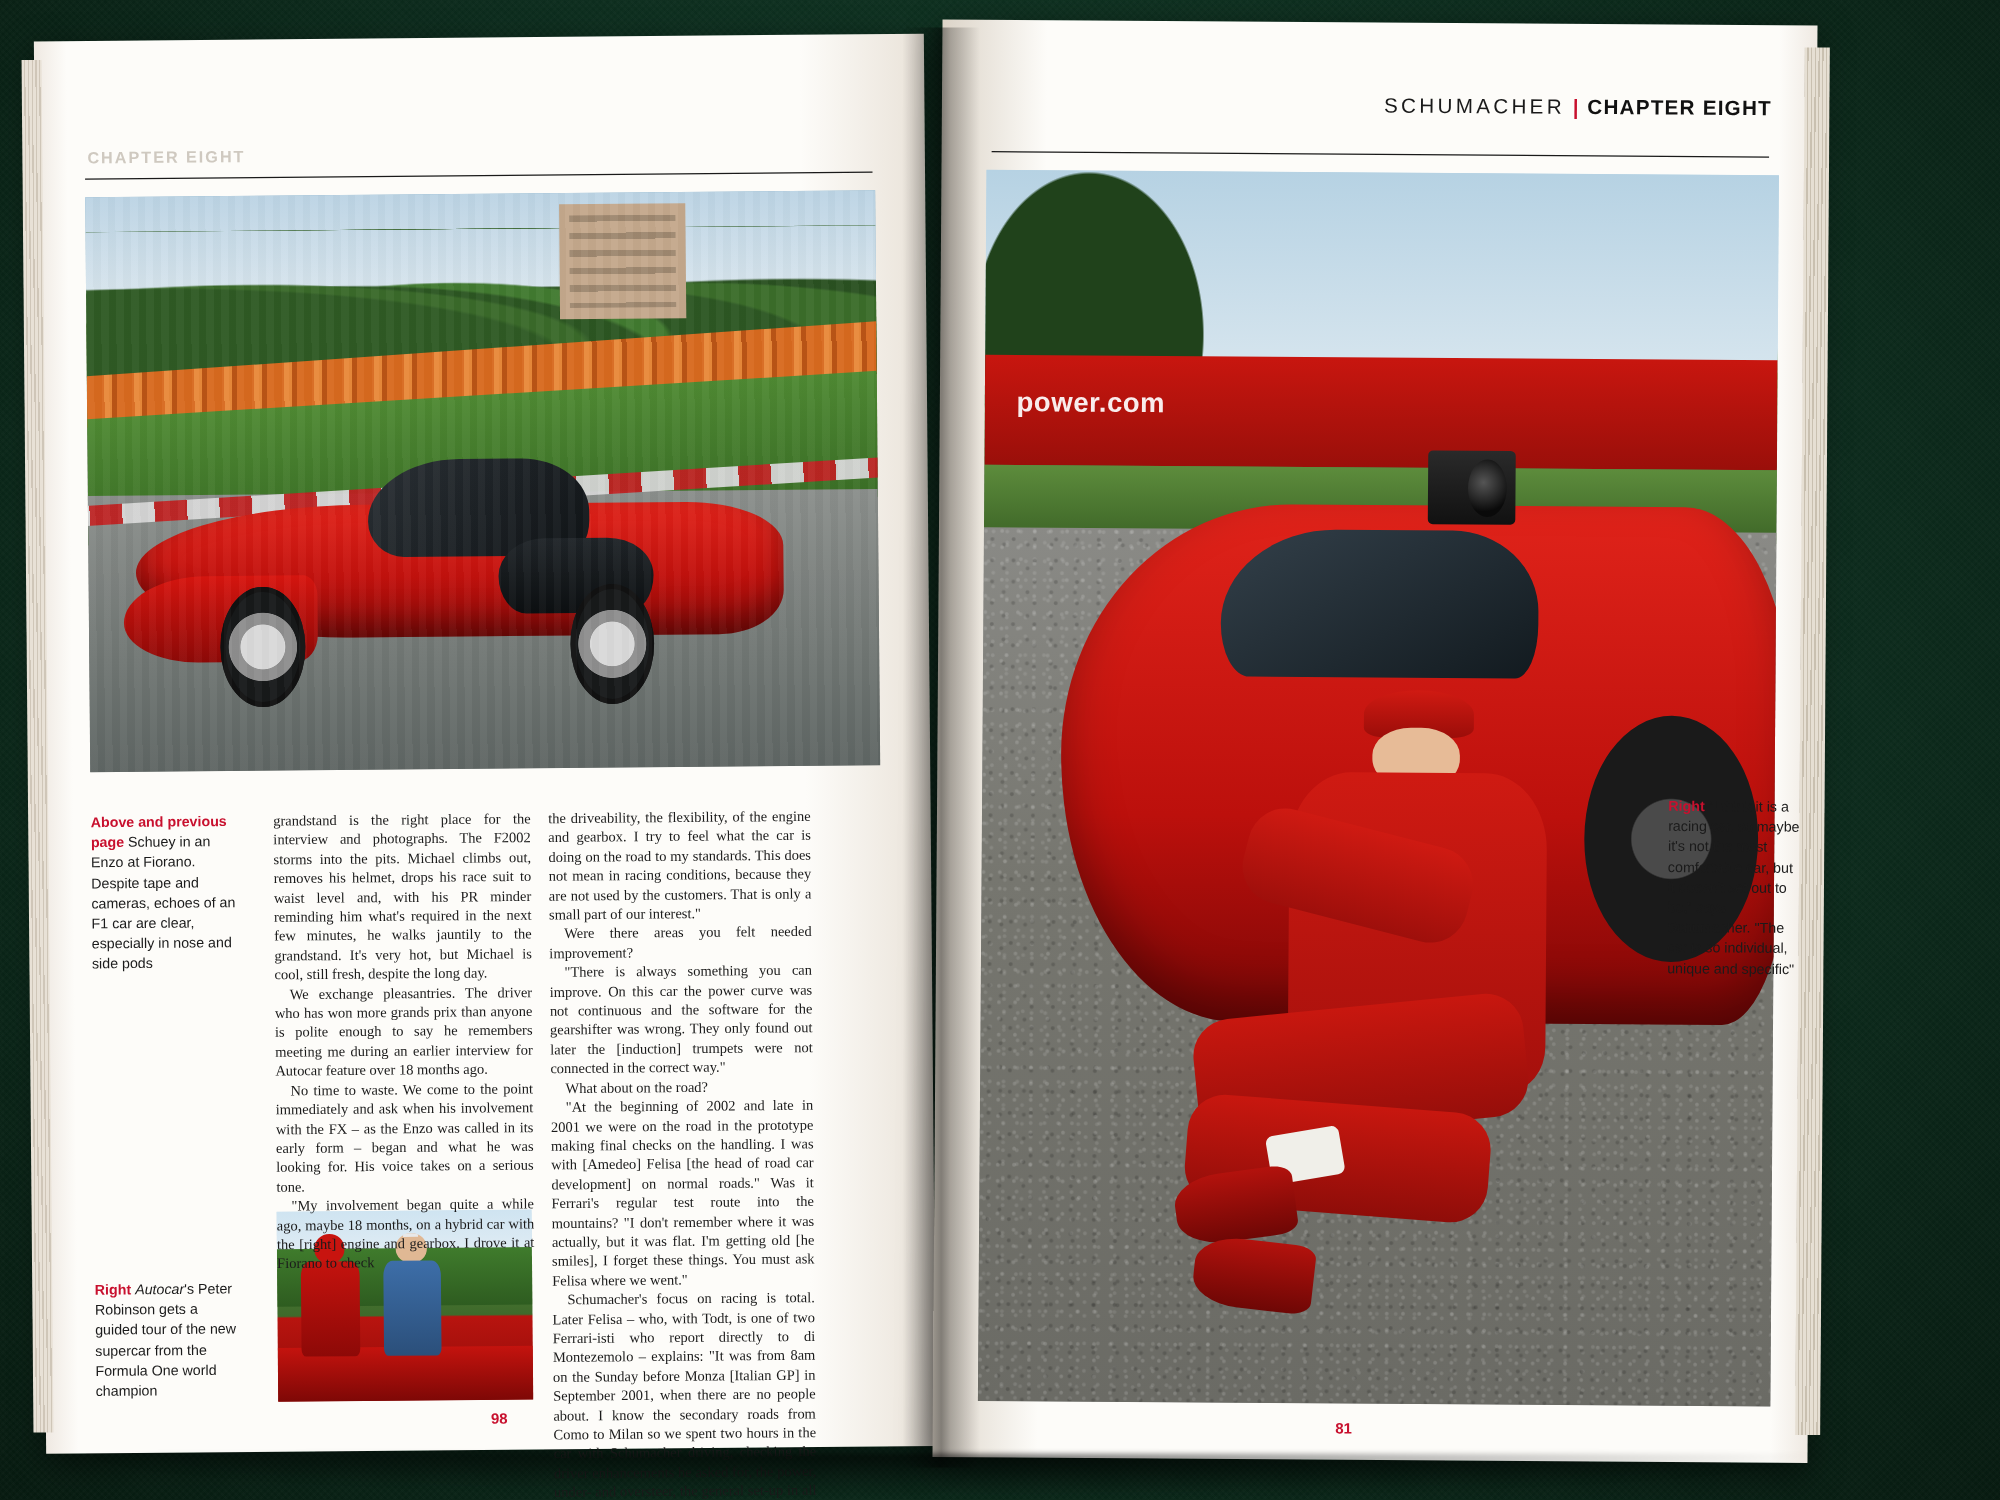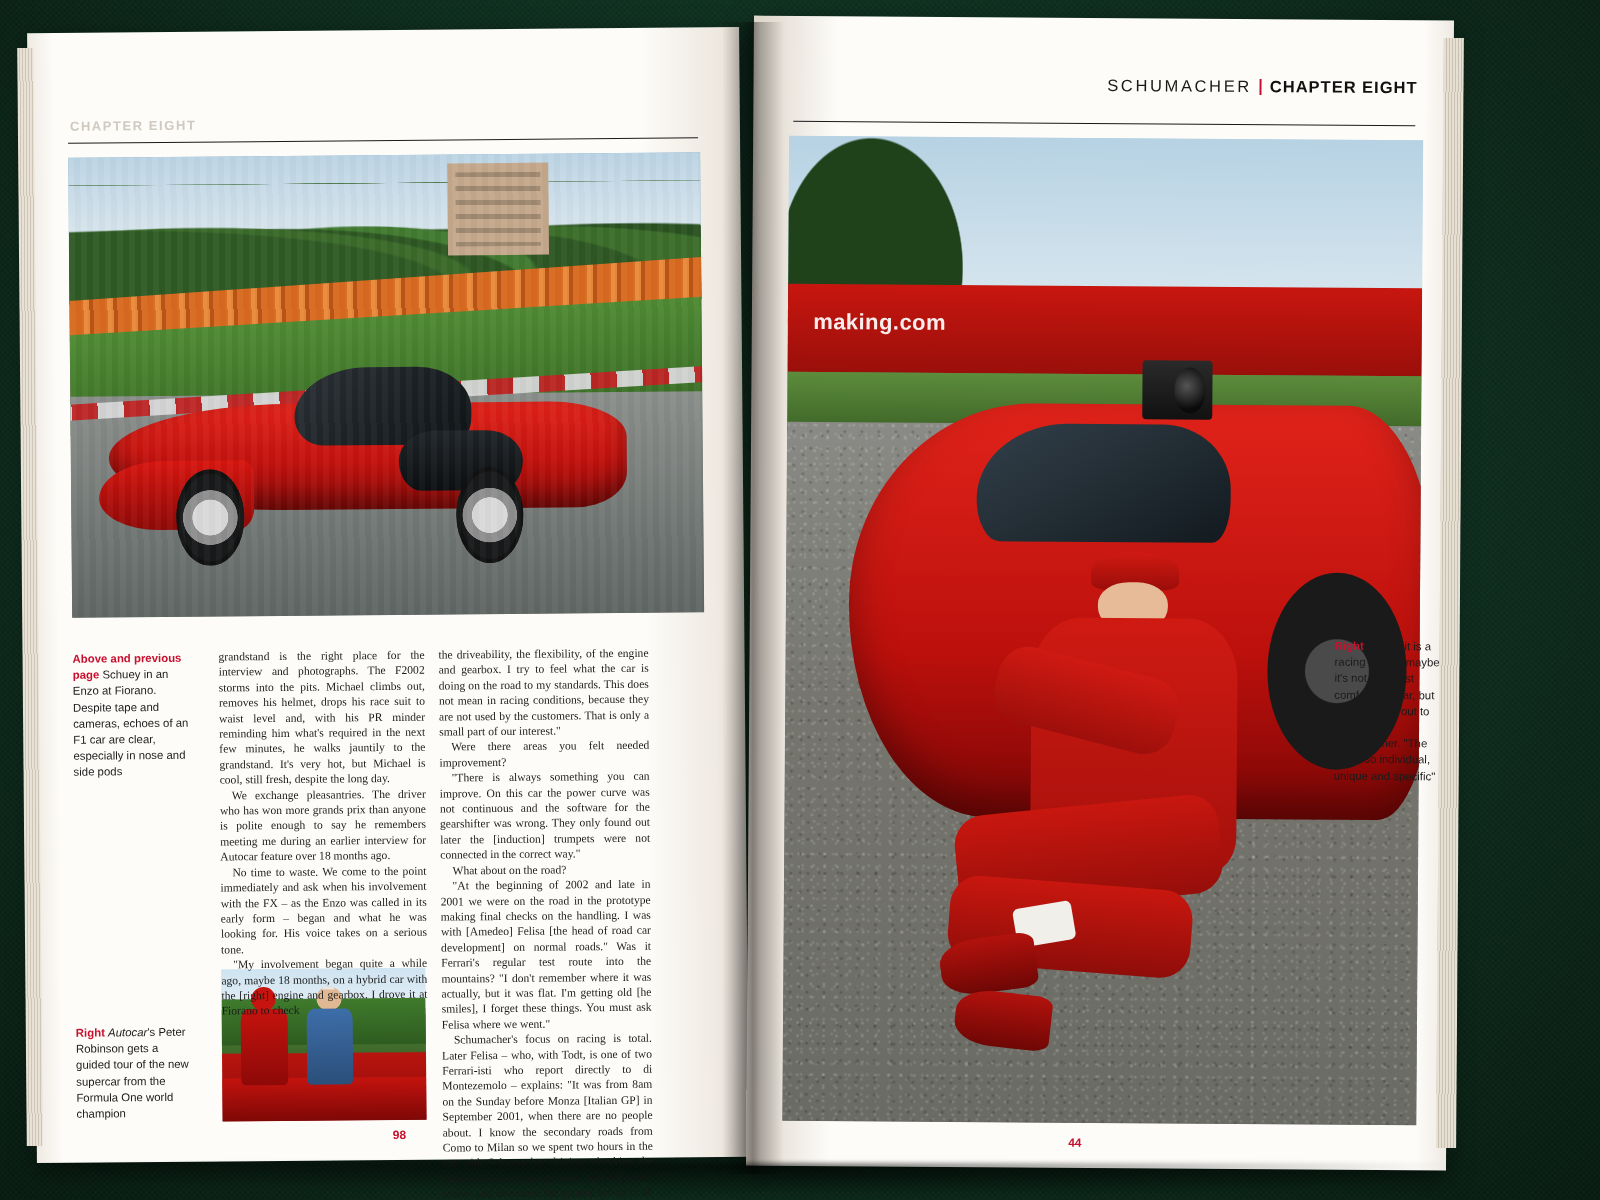--- a/index.html
+++ b/index.html
@@ -499,21 +499,21 @@
           <span class="ch-name">SCHUMACHER</span>
           <span class="bar"></span>
           <span class="ch-num">CHAPTER EIGHT</span>
         </div>
         <div class="rule" id="rule-right"></div>
 
         <div class="photo" id="photo-schumi">
           <div class="sky3"></div>
           <div class="tree"></div>
           <div class="hoard">
-            <span class="txt">making.com</span>
+            <span class="txt">power.com</span>
           </div>
           <div class="grass3"></div>
           <div class="asphalt"></div>
           <div class="car2"></div>
           <div class="windshield"></div>
           <div class="camera"></div>
           <div class="wheel2"></div>
           <div class="driver">
             <div class="cap"></div>
             <div class="face"></div>
@@ -524,20 +524,20 @@
             <div class="sock"></div>
             <div class="shoe s1"></div>
             <div class="shoe s2"></div>
           </div>
         </div>
 
         <div class="caption" id="cap-r1">
           <span class="lead">Right</span><span> "I think it is a racing car, so maybe it's not the most comfortable car, but it doesn't set out to be," says Schumacher. "The car is so individual, unique and specific"</span>
         </div>
 
-        <div class="folio" id="folio-right">44</div>
+        <div class="folio" id="folio-right">81</div>
       </div>
     </div>
 
     <div class="gutter"></div>
     <div class="shadow-under"></div>
   </div>
 </div>
 
 </body></html>

